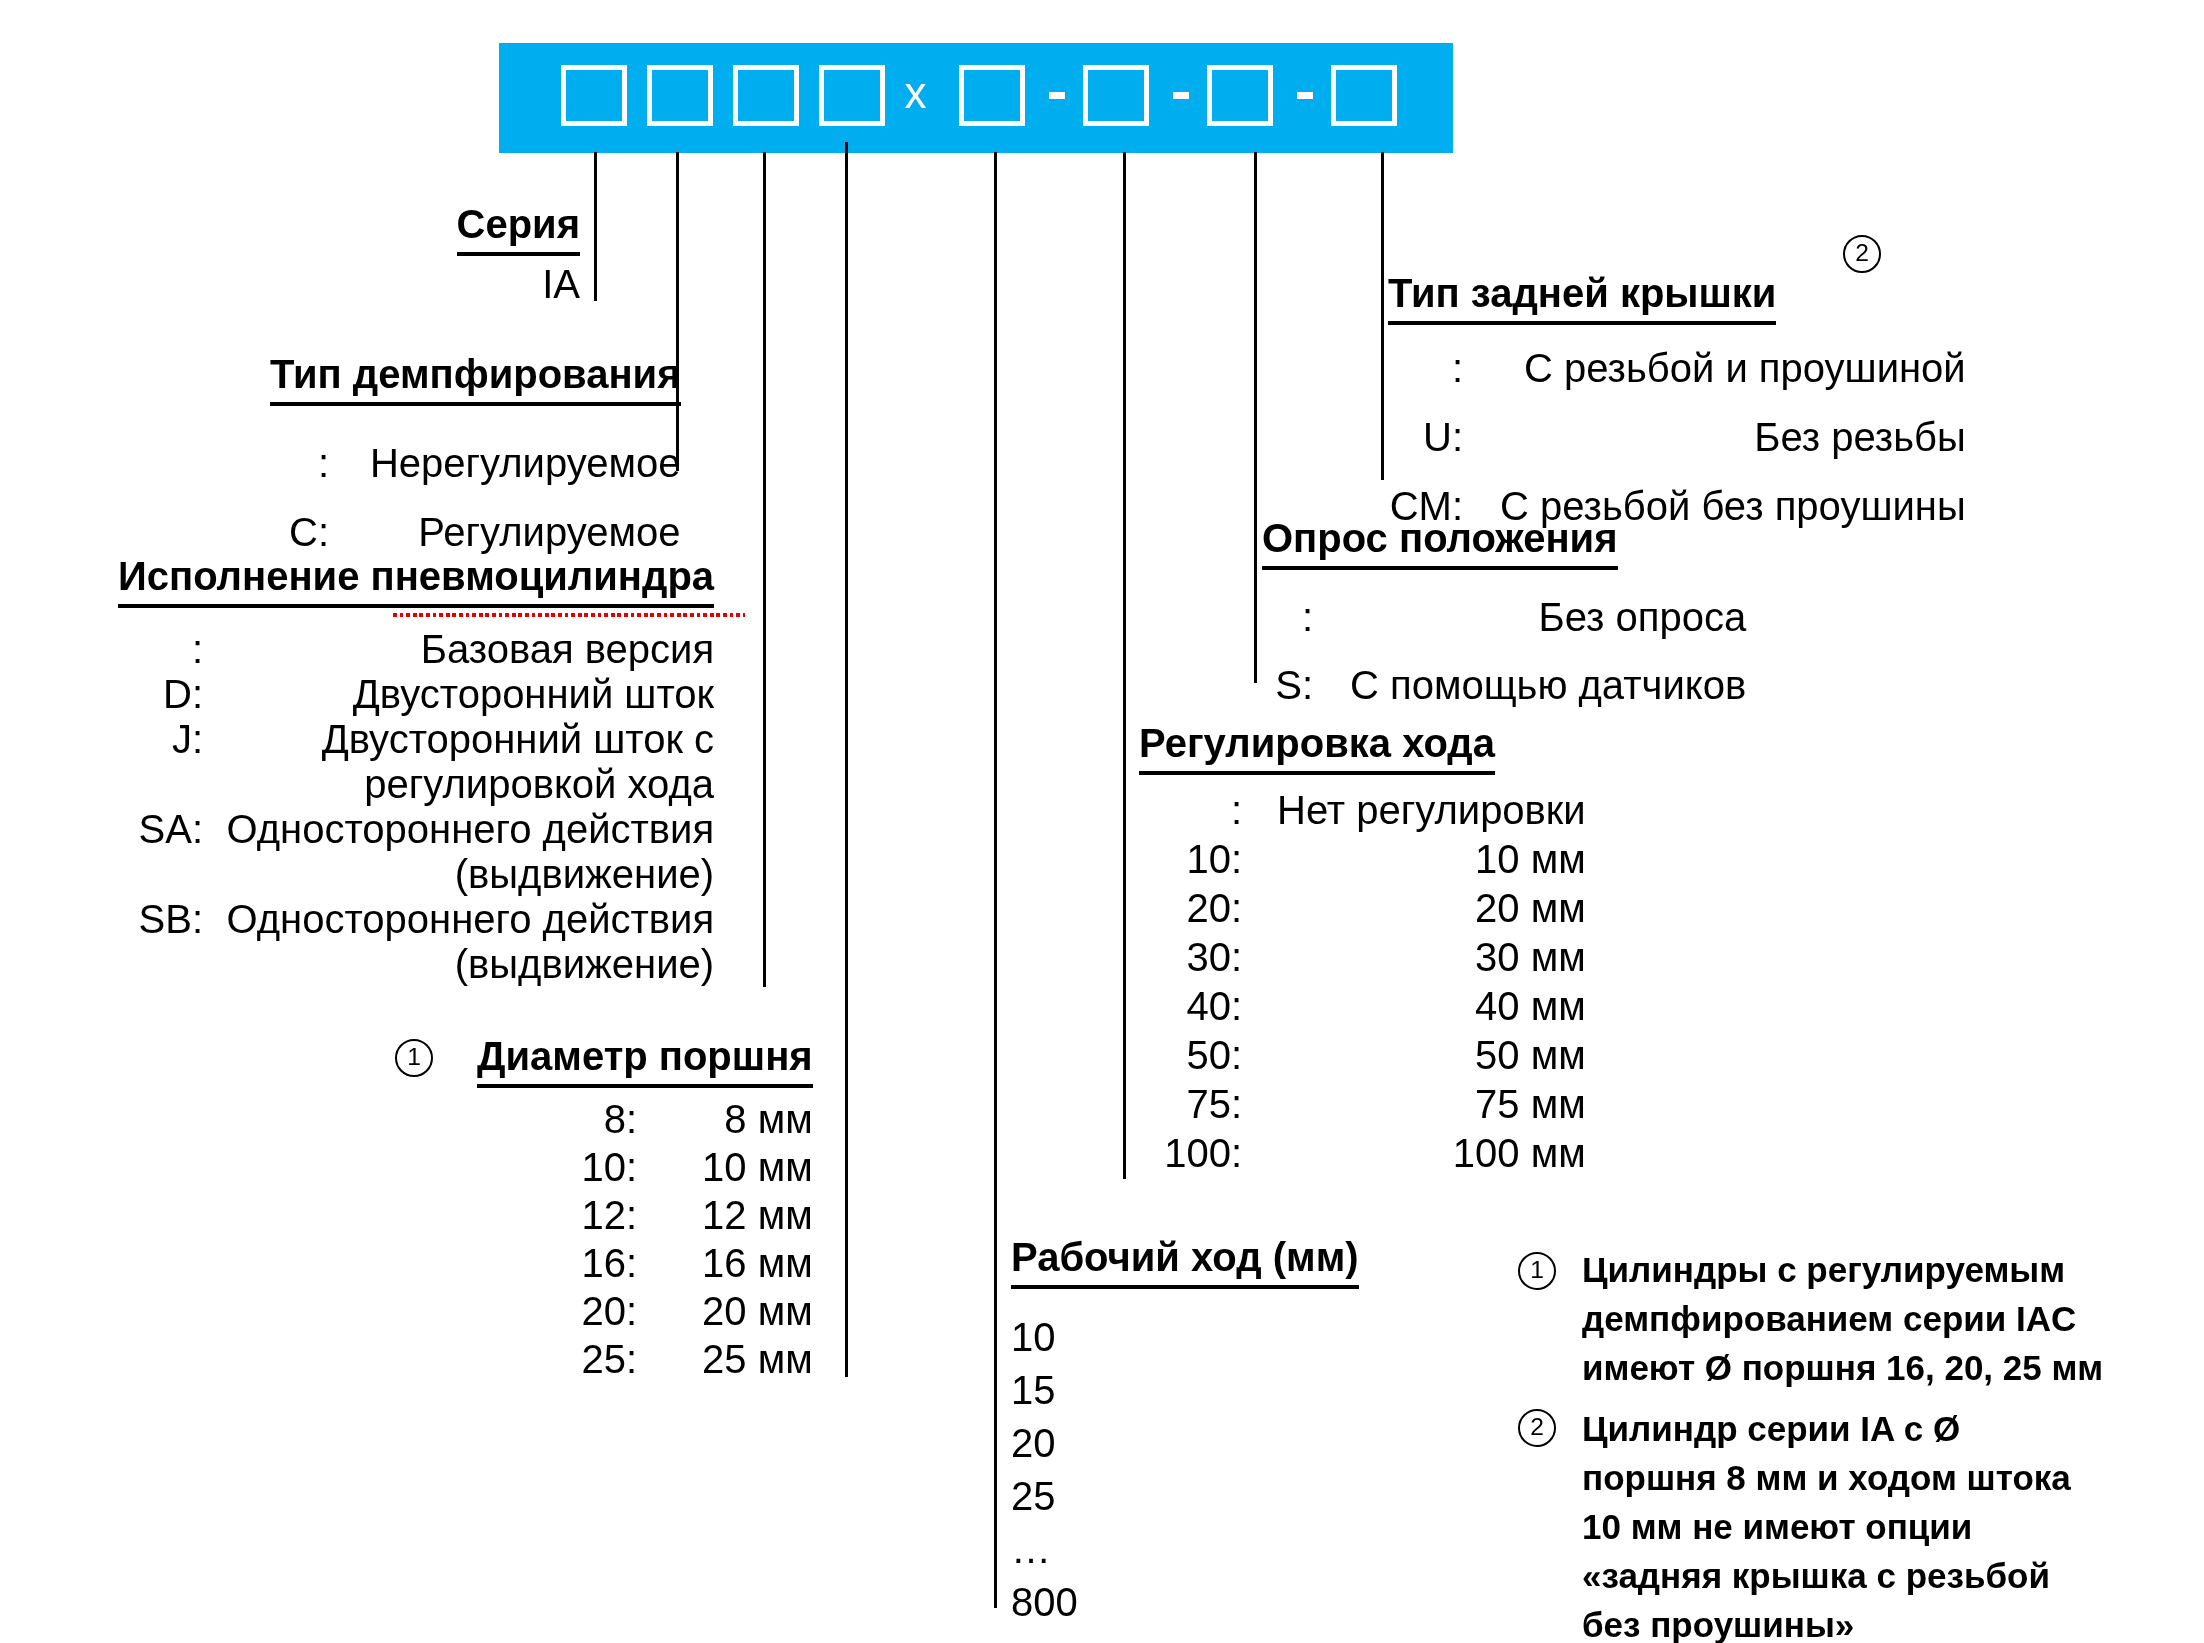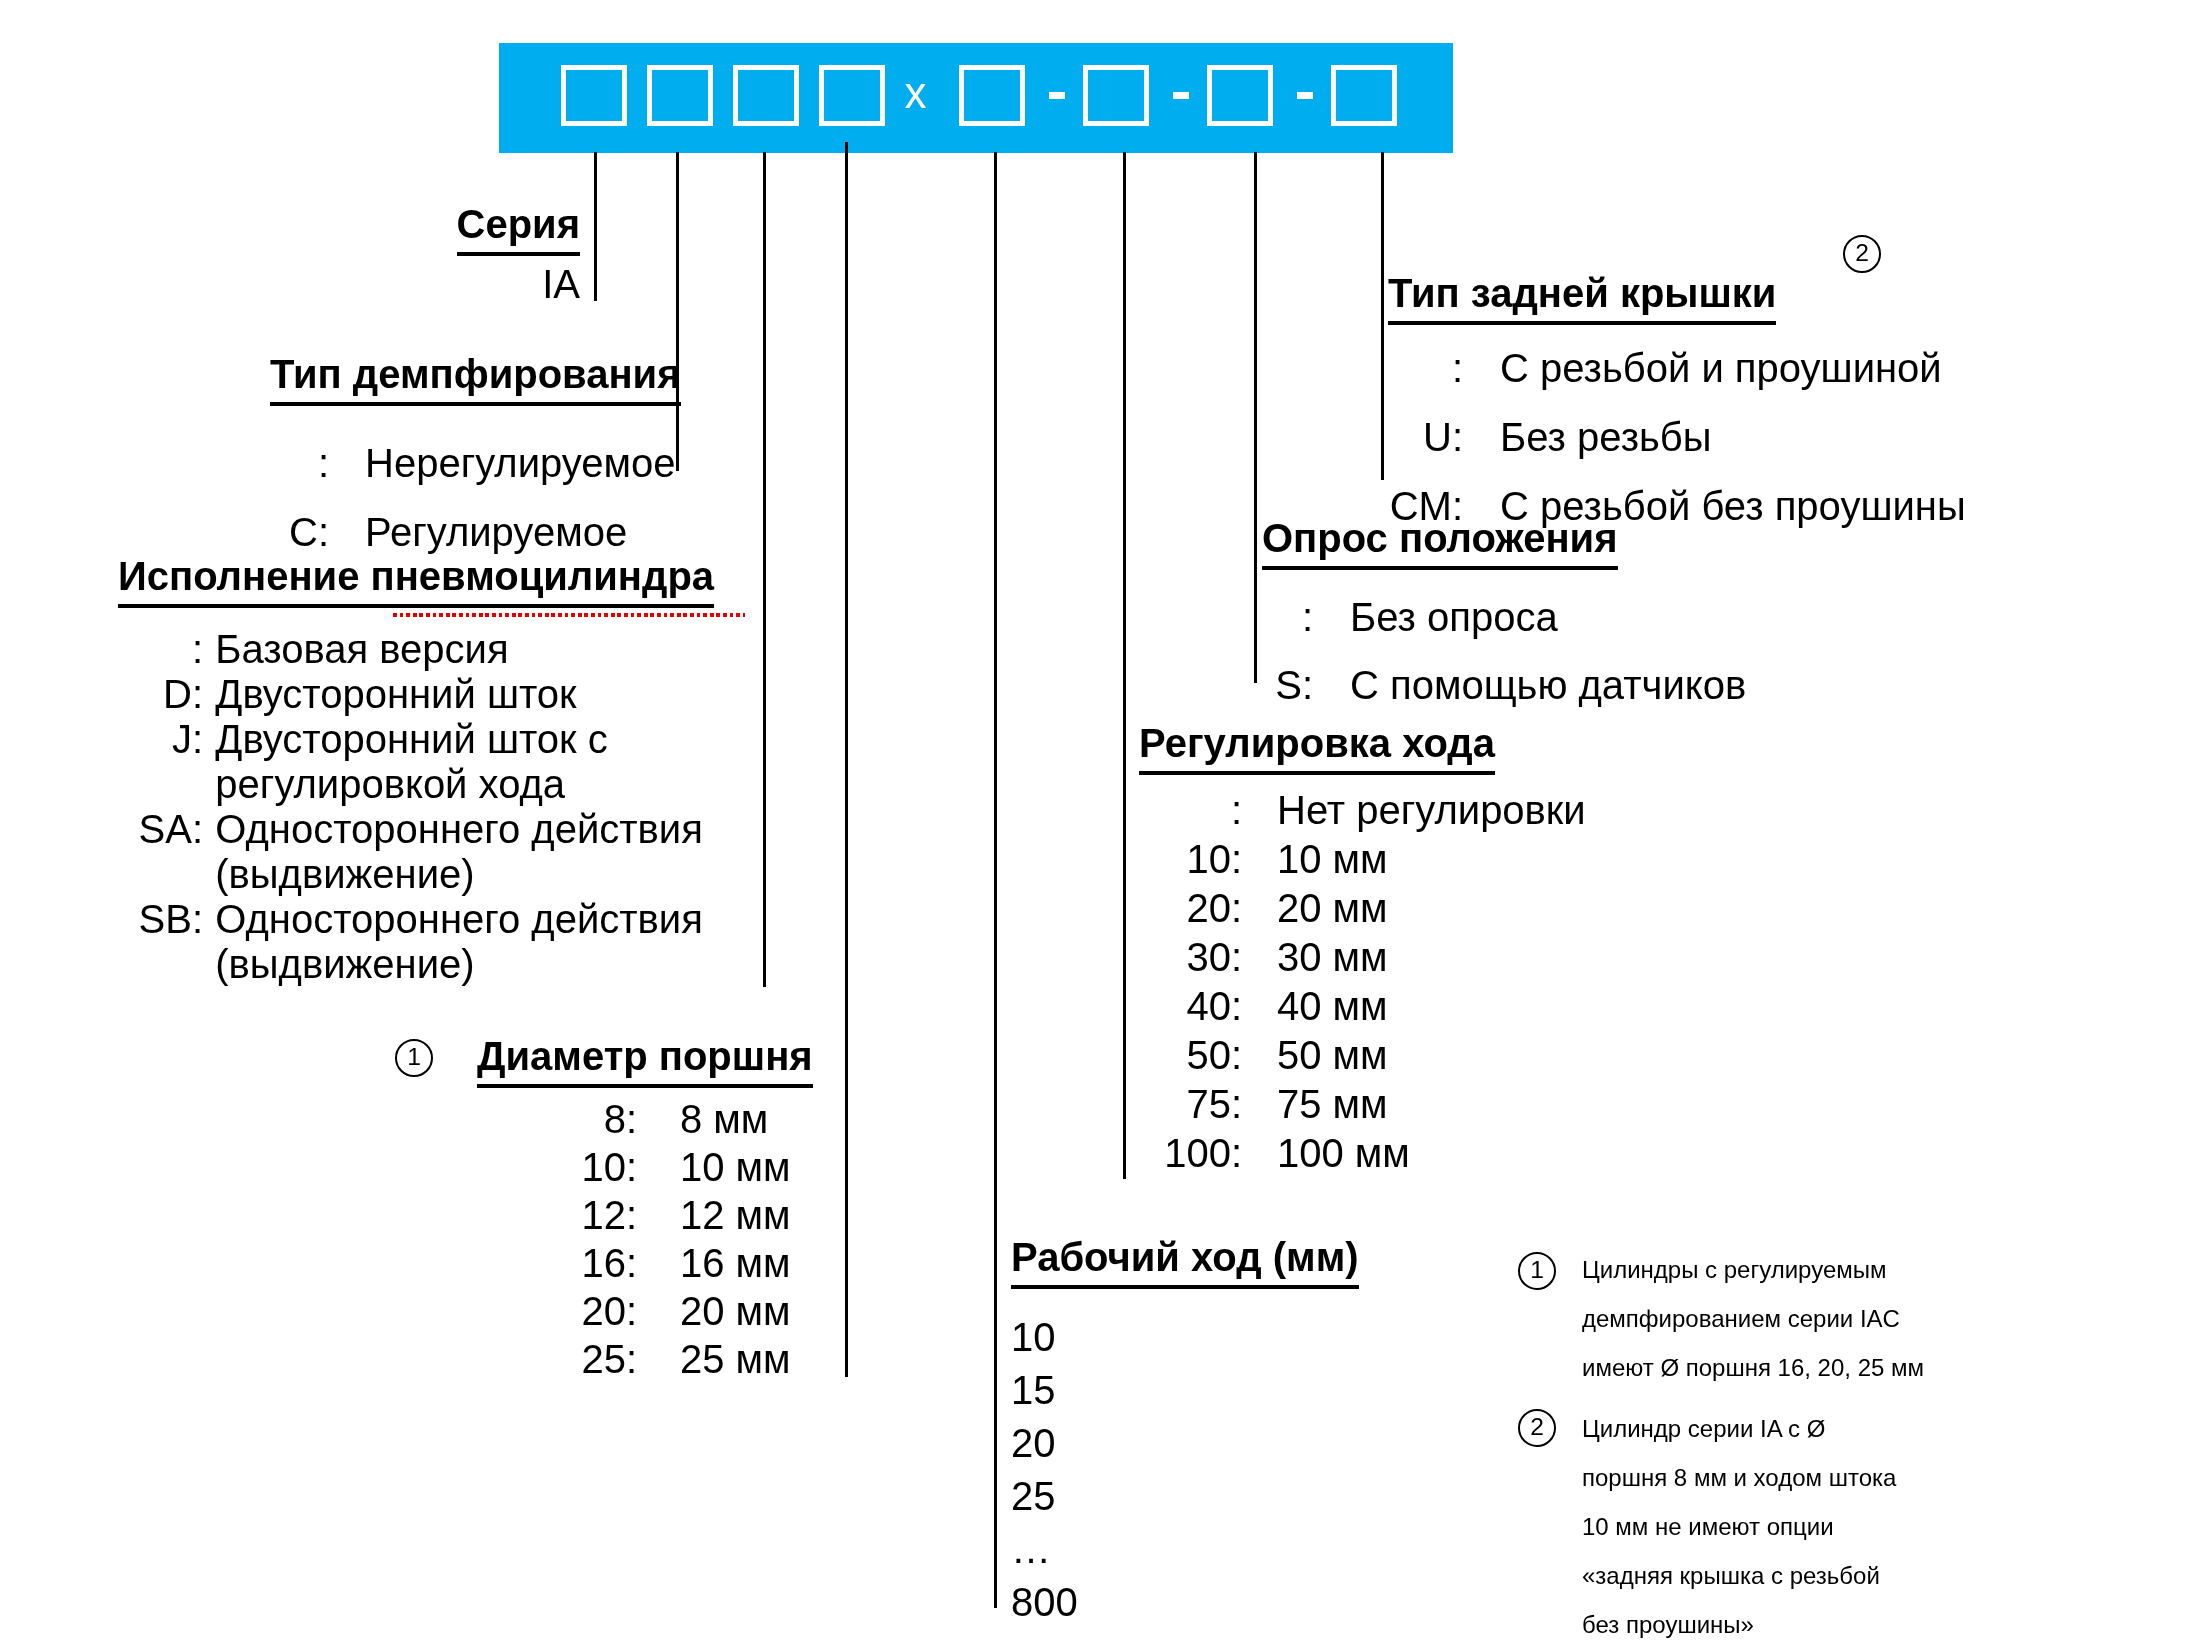--- a/index.html
+++ b/index.html
@@ -12,25 +12,25 @@
   .code-box{position:absolute;top:22px;width:66px;height:61px;border:5.7px solid #ffffff;box-sizing:border-box;background:transparent;}
   .x-sep{position:absolute;top:17px;width:47px;height:66px;line-height:66px;text-align:center;color:#ffffff;font-size:44px;font-weight:400;}
   .hyphen{position:absolute;top:49px;width:16px;height:6.6px;background:#ffffff;}
   
   .cline{position:absolute;width:2.8px;background:#000;}
   
   .sec{position:absolute;}
   .sec-title{display:inline-block;font-weight:bold;font-size:40px;line-height:45px;border-bottom:4.7px solid #000;padding-bottom:4.7px;white-space:nowrap;}
   .rows{display:grid;column-gap:0;}
   .rows .code{text-align:right;white-space:nowrap;}
-  .rows .val{text-align:left;white-space:nowrap;}
+  .rows .val{text-align:right;white-space:nowrap;}
   .plain-list .line{white-space:nowrap;}
   .badge{position:absolute;width:38px;height:38px;border:2.8px solid #000;border-radius:50%;box-sizing:border-box;
          text-align:center;font-size:24.6px;line-height:32px;font-weight:400;background:#fff;}
-  .note-text .line{font-size:24px;line-height:49px;white-space:nowrap;}
+  .note-text .line{font-size:35px;line-height:49px;white-space:nowrap;font-weight:bold;}
   .wavy{position:absolute;height:3.8px;background:repeating-linear-gradient(90deg,#e40000 0 3.8px,transparent 3.8px 6.6px);}
   
   #sec-series{left:360px;top:202px;width:220px;text-align:right;font-size:40px;}
   #sec-series .series-value{margin-top:7.6px;font-size:40px;line-height:42px;}
   #sec-damping{left:227px;top:352px;margin-left:43px;}
   #sec-damping .rows{margin-top:23px;grid-template-columns:59px 36px auto;font-size:40px;line-height:69px;}
   #sec-execution{left:118px;top:554px;}
   #sec-execution .rows{margin-top:19px;grid-template-columns:85px 12.3px auto;font-size:40px;line-height:45px;}
   #sec-diameter{left:477px;top:1034px;}
   #sec-diameter .rows{margin-top:7.6px;grid-template-columns:160px 43px auto;font-size:40px;line-height:48px;}

